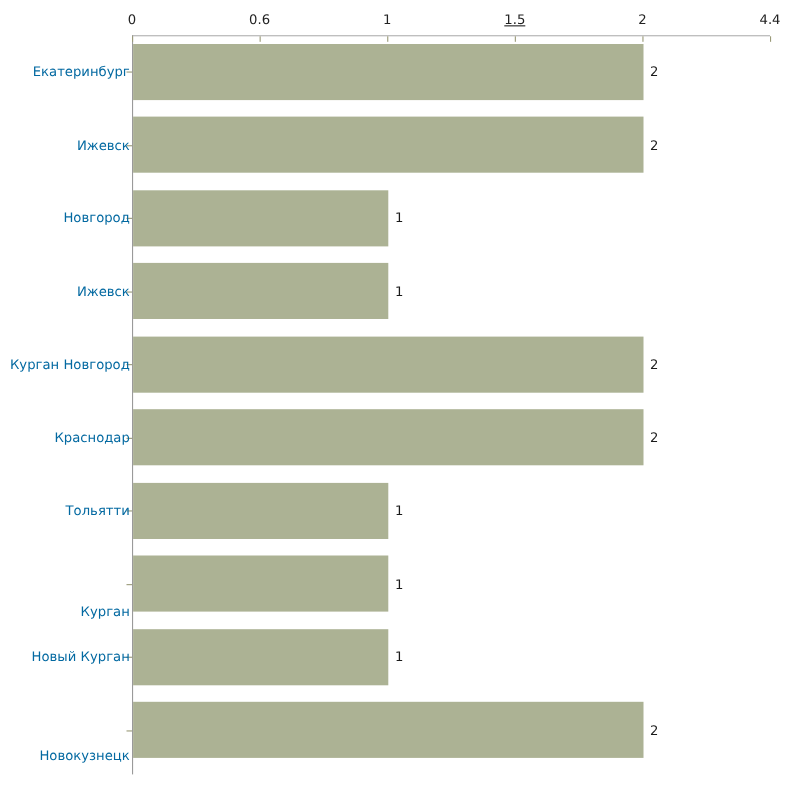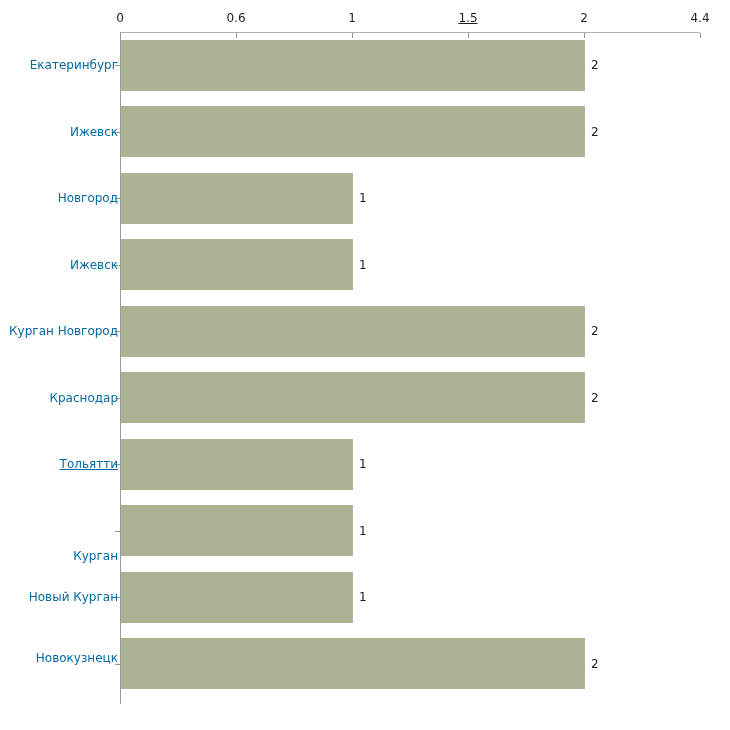--- a/index.html
+++ b/index.html
@@ -156,38 +156,38 @@
           <div class="bar-value" style="left: 591px; top: 324.25px;">2</div>
         </div>
         <div class="bar-row" style="top: 0px;">
           <div class="y-tick" style="top: 398px;"></div>
           <div class="cat-label" style="top: 390.75px;">Краснодар</div>
           <div class="bar" style="top: 372px; height: 51px; width: 464px; background: rgb(172, 178, 148);"></div>
           <div class="bar-value" style="left: 591px; top: 390.75px;">2</div>
         </div>
         <div class="bar-row" style="top: 0px;">
           <div class="y-tick" style="top: 464px;"></div>
-          <div class="cat-label" style="top: 457.25px; text-decoration: underline;">Тольятти</div>
+          <div class="cat-label" style="top: 457.25px;">Тольятти</div>
           <div class="bar" style="top: 439px; height: 51px; width: 232px; background: rgb(172, 178, 148);"></div>
           <div class="bar-value" style="left: 359px; top: 457.25px;">1</div>
         </div>
         <div class="bar-row" style="top: 0px;">
           <div class="y-tick" style="top: 531px;"></div>
           <div class="cat-label" style="top: 549px;">Курган</div>
           <div class="bar" style="top: 505px; height: 51px; width: 232px; background: rgb(172, 178, 148);"></div>
           <div class="bar-value" style="left: 359px; top: 523.75px;">1</div>
         </div>
         <div class="bar-row" style="top: 0px;">
           <div class="y-tick" style="top: 597px;"></div>
           <div class="cat-label" style="top: 590.25px;">Новый Курган</div>
           <div class="bar" style="top: 572px; height: 51px; width: 232px; background: rgb(172, 178, 148);"></div>
           <div class="bar-value" style="left: 359px; top: 590.25px;">1</div>
         </div>
         <div class="bar-row" style="top: 0px;">
           <div class="y-tick" style="top: 664px;"></div>
-          <div class="cat-label" style="top: 651px; padding-left: 16px;">Новокузнецк</div>
+          <div class="cat-label" style="top: 680px; padding-left: 16px;">Новокузнецк</div>
           <div class="bar" style="top: 638px; height: 51px; width: 464px; background: rgb(172, 178, 148);"></div>
           <div class="bar-value" style="left: 591px; top: 656.75px;">2</div>
         </div>
       </div>
 
   </div>
 </div>
 
 </body></html>

